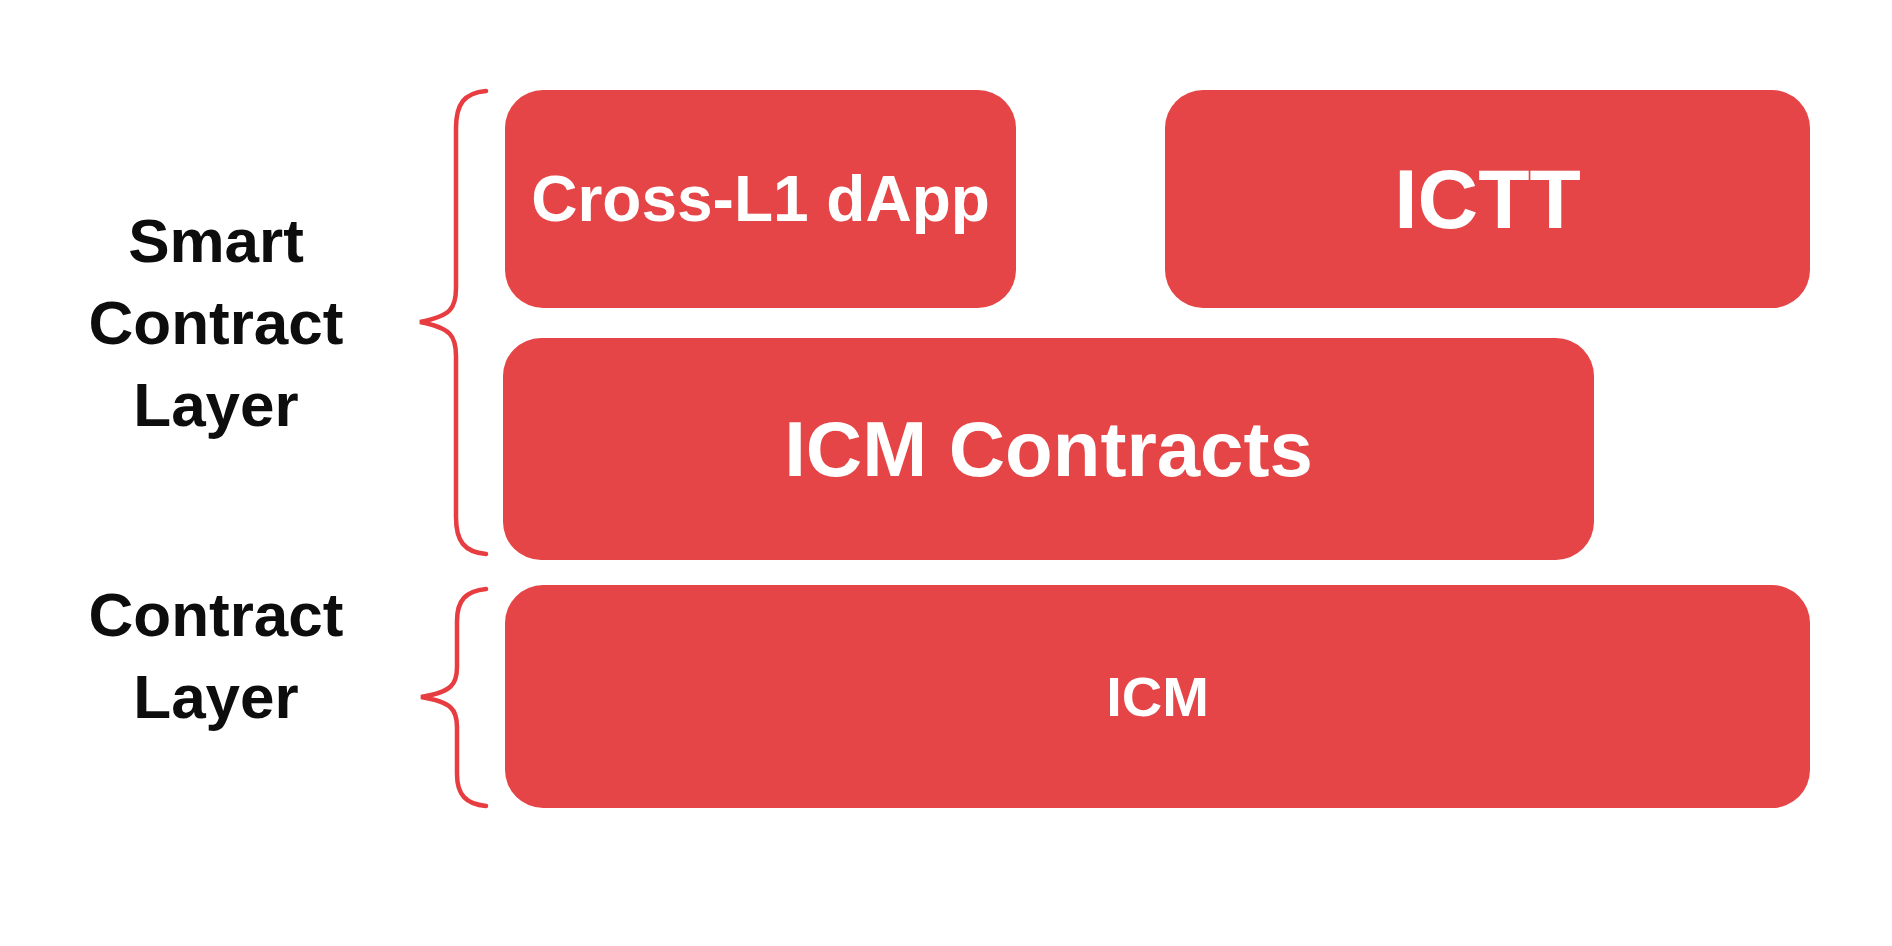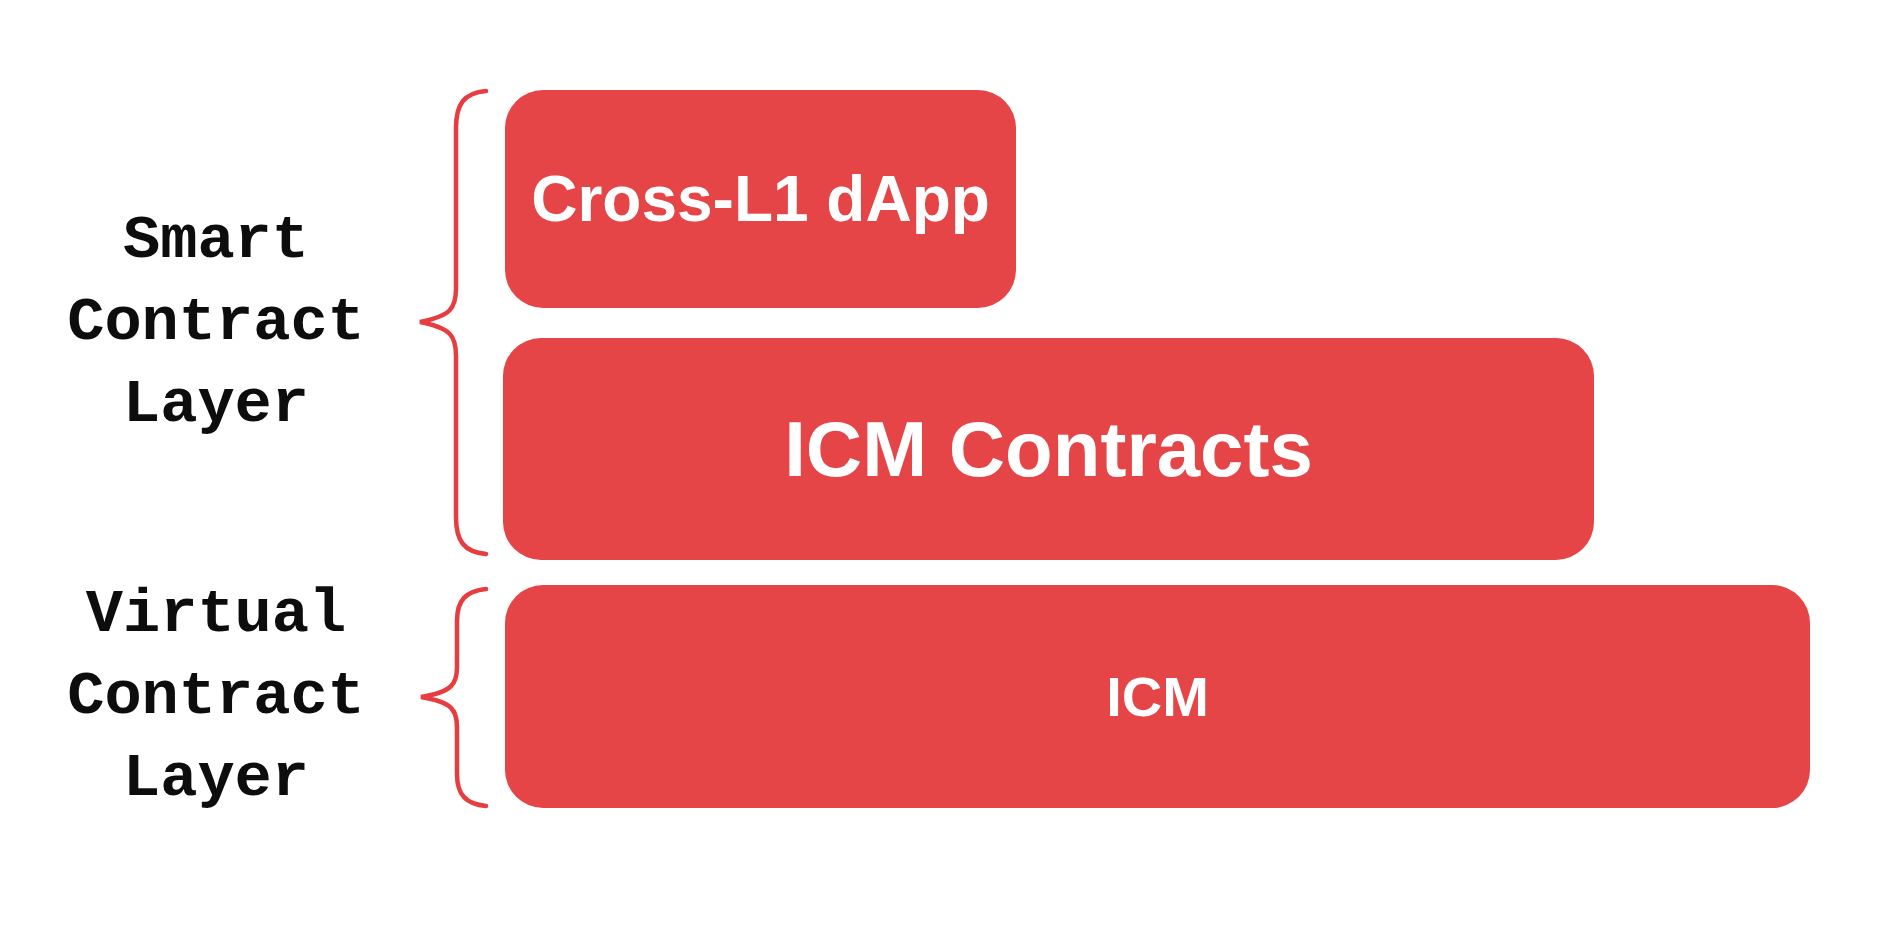--- a/index.html
+++ b/index.html
@@ -25,21 +25,21 @@
     position: absolute;
     left: 0;
     width: 432px;
     text-align: center;
     color: var(--label-black);
     font-weight: 700;
     font-size: 62px;
     line-height: 82px;
     letter-spacing: 0;
   }
-  .layer-label span { display: block; font-family: Liberation Mono, monospace; }
+  .layer-label span { display: block; }
   .label-smart-contract { top: 200px; }
   .label-virtual-machine { top: 574px; }
 
   
   .box {
     position: absolute;
     background: var(--box-red);
     border-radius: 38px;
     display: flex;
     align-items: center;
@@ -74,21 +74,20 @@
 
 <div class="canvas">
 
   <div class="layer-label label-smart-contract">
     <span>Smart</span>
     <span>Contract</span>
     <span>Layer</span>
   </div>
 
   <div class="layer-label label-virtual-machine">
-    <span>Virtual</span>
     <span>Contract</span>
     <span>Layer</span>
   </div>
 
   <svg class="braces-overlay" viewBox="0 0 1892 946">
     <path d="M 486 91
              C 464 93, 456 104, 456 128
              L 456 288
              C 456 308, 451 316, 420 322
              C 451 328, 456 336, 456 356
@@ -100,20 +99,23 @@
              C 457 684, 452 692, 421 697
              C 452 702, 457 710, 457 727
              L 457 774
              C 457 795, 466 804, 486 806"></path>
   </svg>
 
   <div class="box box-cross-l1-dapp">
     <span>Cross-L1 dApp</span>
   </div>
 
+  <div class="box box-ictt">
+    <span>ICTT</span>
+  </div>
 
   <div class="box box-icm-contracts">
     <span>ICM Contracts</span>
   </div>
 
   <div class="box box-icm">
     <span>ICM</span>
   </div>
 
 </div>

